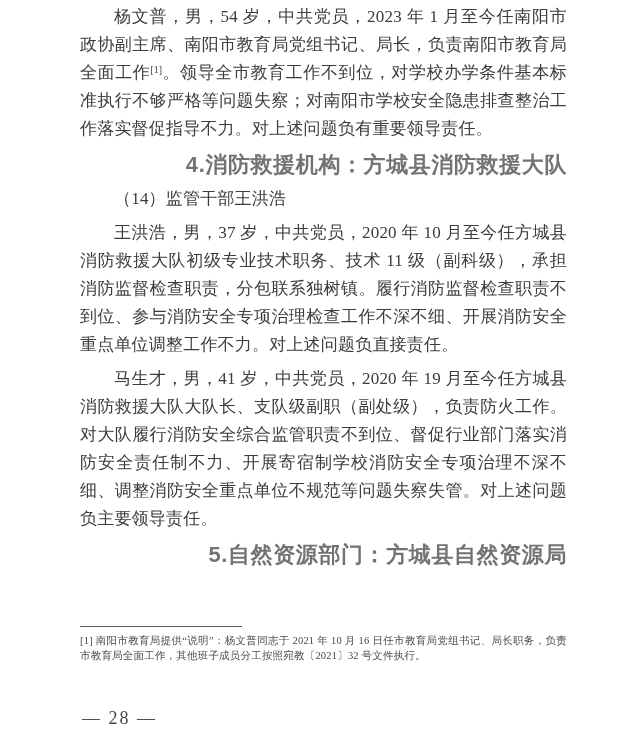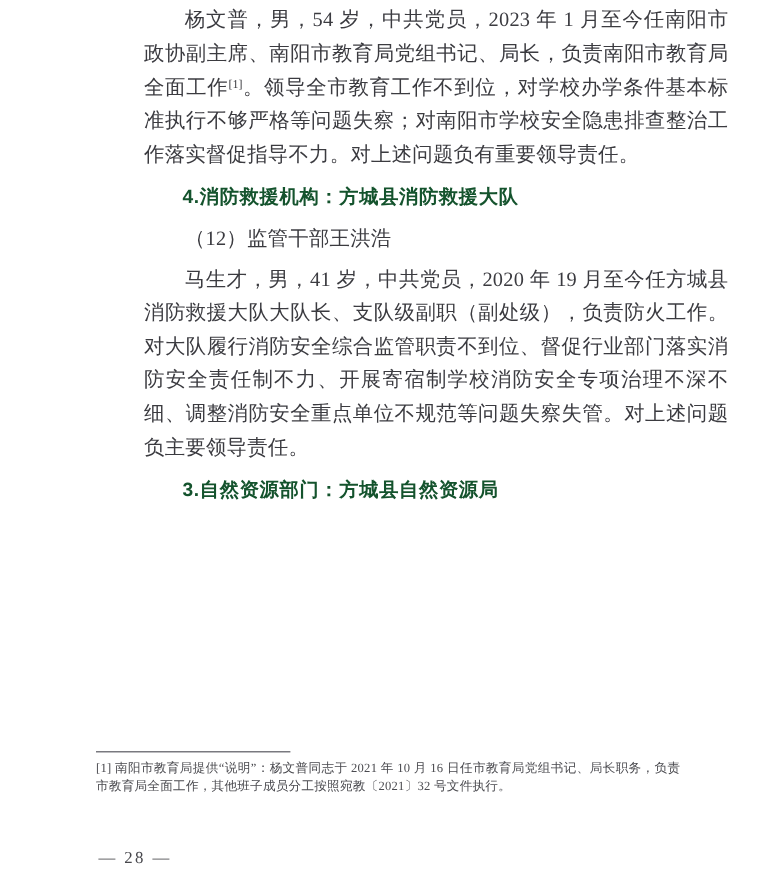--- a/index.html
+++ b/index.html
@@ -7,21 +7,21 @@
     padding: 0;
     background: #e8e8e8;
   }
   .page {
     position: relative;
     width: 640px;
     height: 741px;
     margin: 0 auto;
     background: #ffffff;
     box-sizing: border-box;
-    padding: 3px 73px 0 120px;
+    padding: 3px 73px 0 80px;
     overflow: hidden;
     font-family: "Liberation Serif", "DejaVu Serif", serif;
     color: #3b3b40;
   }
   .content {
     width: 487px;
   }
   .content p {
     margin: 0;
   }
@@ -30,28 +30,29 @@
     line-height: 28px;
     letter-spacing: 0.2px;
     text-align: justify;
     text-indent: 2em;
     margin-top: 6px !important;
   }
   .content p:first-child {
     margin-top: 0 !important;
   }
   .heading {
-    font-size: 16px;
+    font-size: 22px;
     line-height: 28px;
     font-weight: bold;
     text-indent: 2em;
     letter-spacing: 0.6px;
-    color: #14532d;
+    color: #737373;
     font-family: "Liberation Sans", "DejaVu Sans", sans-serif;
     margin-top: 8px !important;
+    text-align: right;
   }
   .fn-ref {
     font-size: 10px;
     letter-spacing: 0;
     vertical-align: 5px;
     line-height: 0;
   }
   .footnote-area {
     position: absolute;
     left: 80px;
@@ -69,43 +70,44 @@
     font-size: 10.5px;
     line-height: 15px;
     text-align: justify;
     letter-spacing: 0.2px;
     color: #4a4a4f;
   }
   .page-number {
     position: absolute;
     left: 82px;
     top: 708px;
-    font-size: 14px;
+    font-size: 18px;
     letter-spacing: 2px;
     color: #47474c;
   }
 </style>
 </head>
 <body>
 
 <div class="page">
 
   <main class="content">
 
     <p class="body-para"><span>杨文普，男，54 岁，中共党员，2023 年 1 月至今任南阳市政协副主席、南阳市教育局党组书记、局长，负责南阳市教育局全面工作</span><sup class="fn-ref">[1]</sup><span>。领导全市教育工作不到位，对学校办学条件基本标准执行不够严格等问题失察；对南阳市学校安全隐患排查整治工作落实督促指导不力。对上述问题负有重要领导责任。</span></p>
 
     <p class="heading">4.消防救援机构：方城县消防救援大队</p>
 
-    <p class="body-para">（12）监管干部王洪浩</p>
+    <p class="body-para">（14）监管干部王洪浩</p>
 
+    <p class="body-para">王洪浩，男，37 岁，中共党员，2020 年 10 月至今任方城县消防救援大队初级专业技术职务、技术 11 级（副科级），承担消防监督检查职责，分包联系独树镇。履行消防监督检查职责不到位、参与消防安全专项治理检查工作不深不细、开展消防安全重点单位调整工作不力。对上述问题负直接责任。</p>
 
 
     <p class="body-para">马生才，男，41 岁，中共党员，2020 年 19 月至今任方城县消防救援大队大队长、支队级副职（副处级），负责防火工作。对大队履行消防安全综合监管职责不到位、督促行业部门落实消防安全责任制不力、开展寄宿制学校消防安全专项治理不深不细、调整消防安全重点单位不规范等问题失察失管。对上述问题负主要领导责任。</p>
 
-    <p class="heading">3.自然资源部门：方城县自然资源局</p>
+    <p class="heading">5.自然资源部门：方城县自然资源局</p>
 
 
   </main>
 
   <footer class="footnote-area">
     <div class="fn-divider"></div>
     <p class="footnote">[1] 南阳市教育局提供“说明”：杨文普同志于 2021 年 10 月 16 日任市教育局党组书记、局长职务，负责市教育局全面工作，其他班子成员分工按照宛教〔2021〕32 号文件执行。</p>
   </footer>
 
   <div class="page-number">— 28 —</div>

